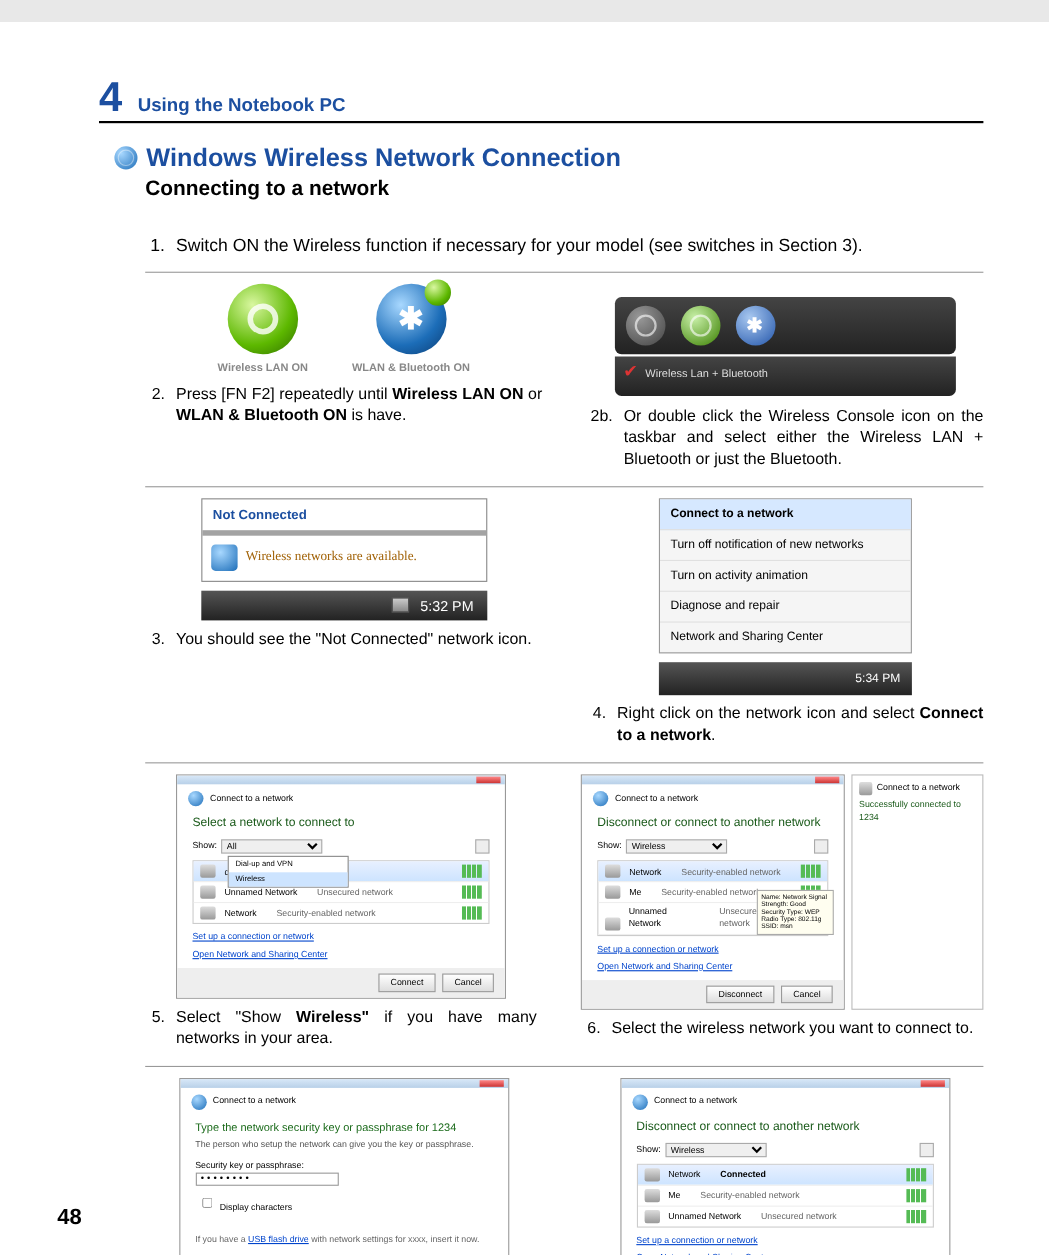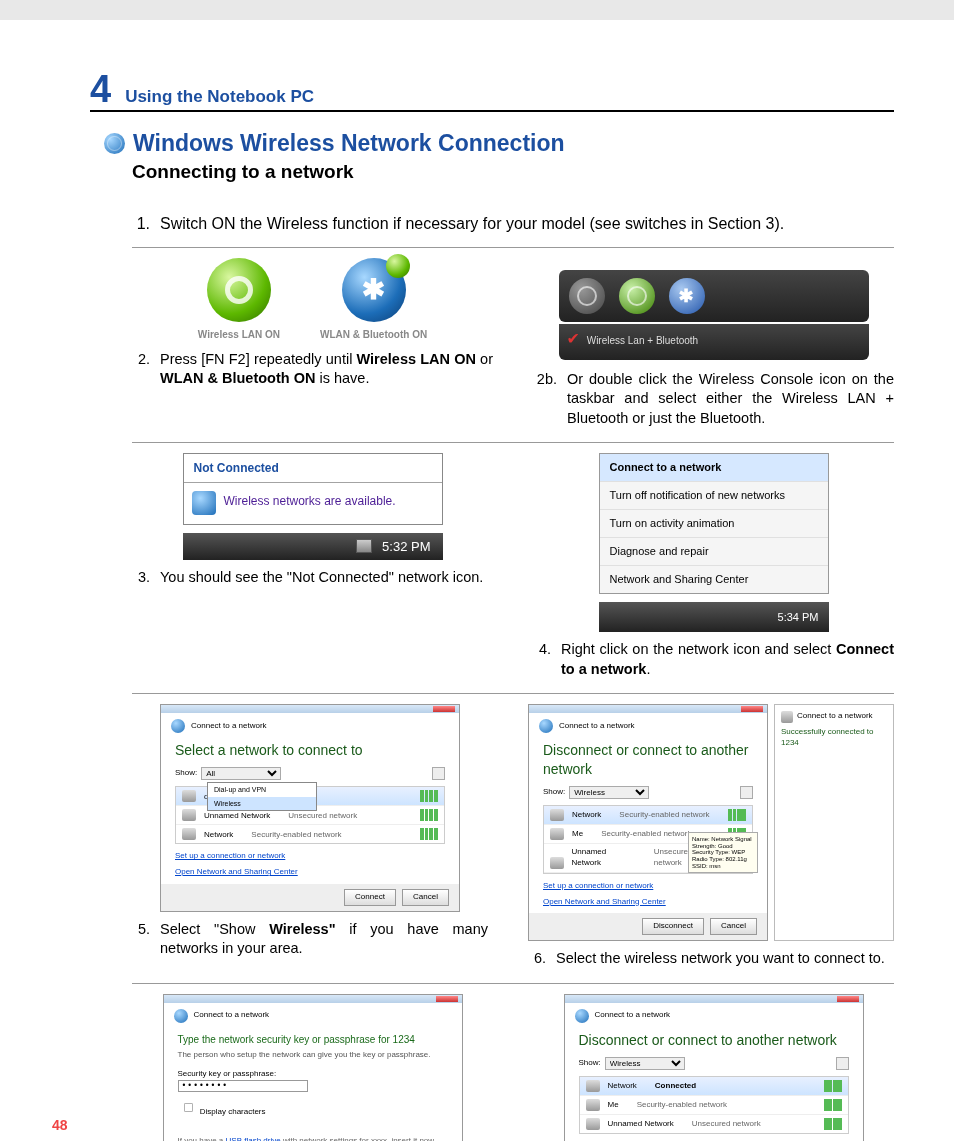--- a/index.html
+++ b/index.html
@@ -169,24 +169,24 @@
   }
   .check { color: #d33; font-size: 16px; margin-right: 4px; }
   
   .balloon {
     width: 260px; margin: 0 auto 8px;
     border: 1px solid #888; background: #fff;
     font-size: 12px;
   }
   .balloon .btitle {
     padding: 6px 10px; font-weight: bold; color: #1c4fa0;
-    border-bottom: 1px solid #a3a3a3;
+    border-bottom: 5px solid #a3a3a3;
   }
   .balloon .bbody {
-    padding: 10px 12px 14px 40px; position: relative; color: #4c1d95;
+    padding: 10px 12px 14px 40px; position: relative; color: #a16207; font-family: Liberation Serif, serif;
   }
   .balloon .bbody::before {
     content: ""; position: absolute; left: 8px; top: 8px;
     width: 24px; height: 24px; border-radius: 4px;
     background: radial-gradient(circle at 35% 30%, #a8d8ff, #1c6db8);
   }
   .tray {
     display: flex; justify-content: flex-end; align-items: center;
     background: linear-gradient(#555, #222); color: #fff;
     padding: 5px 12px; gap: 10px;
@@ -236,28 +236,28 @@
   }
   .vdialog .vhead {
     padding: 6px 10px;
     display: flex; align-items: center; gap: 6px;
   }
   .vdialog .vback {
     width: 14px; height: 14px; border-radius: 50%;
     background: radial-gradient(circle at 35% 30%, #a8d8ff, #1c6db8);
   }
   .vdialog .vprompt {
-    color: #1a5a1a; font-size: 14px; padding: 2px 14px 5px;
+    color: #1a5a1a; font-size: 11px; padding: 2px 14px 5px;
   }
   .vdialog .vshow {
     padding: 2px 14px 4px;
     display: flex; align-items: center; gap: 4px;
   }
   .vdialog .vshow select {
-    font-size: 8px; border: 1px solid #aaa; width: 80px; height: 13px;
+    font-size: 8px; border: 1px solid #aaa; width: 92px; height: 13px;
   }
   .vdialog .vrefresh {
     width: 13px; height: 13px; border: 1px solid #aaa; margin-left: auto;
     background: #eee;
   }
   .vdialog .vlist {
     border: 1px solid #ccc; margin: 2px 14px 4px; background: #fff;
   }
   .vdialog .vitem {
     display: flex; align-items: flex-end; gap: 8px;
@@ -311,24 +311,24 @@
   .pwd-body { padding: 4px 14px 8px; font-size: 8px; }
   .pwd-body .pwprompt { color: #1a6a1a; font-size: 10px; margin-bottom: 4px; }
   .pwd-body .pwinput {
     border: 1px solid #999; width: 130px; height: 12px;
     padding: 0 3px; letter-spacing: 1px; font-family: monospace;
   }
   .pwd-body .usb { color: #666; margin-top: 18px; }
   .pwd-body .usb .usblink { color: #0044cc; text-decoration: underline; }
   .page-num {
     position: absolute;
-    bottom: 28px; left: 52px;
-    color: #ef4444;
+    bottom: 42px; left: 52px;
+    color: #000000;
     font-weight: bold;
-    font-size: 14px;
+    font-size: 20px;
   }
   b { font-weight: bold; }
 </style>
 </head>
 <body>
 
 <div class="page">
 
   <div class="chapter-bar">
     <span class="chapter-num">4</span>

